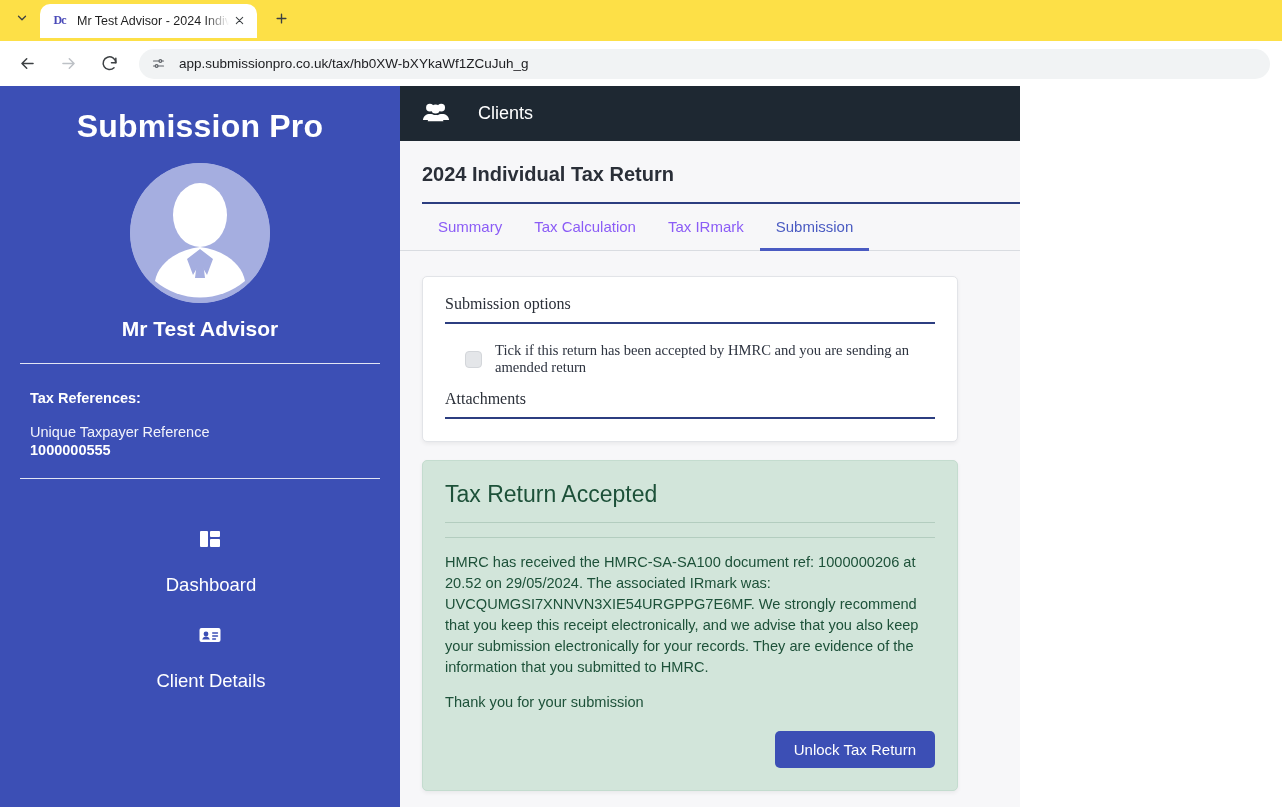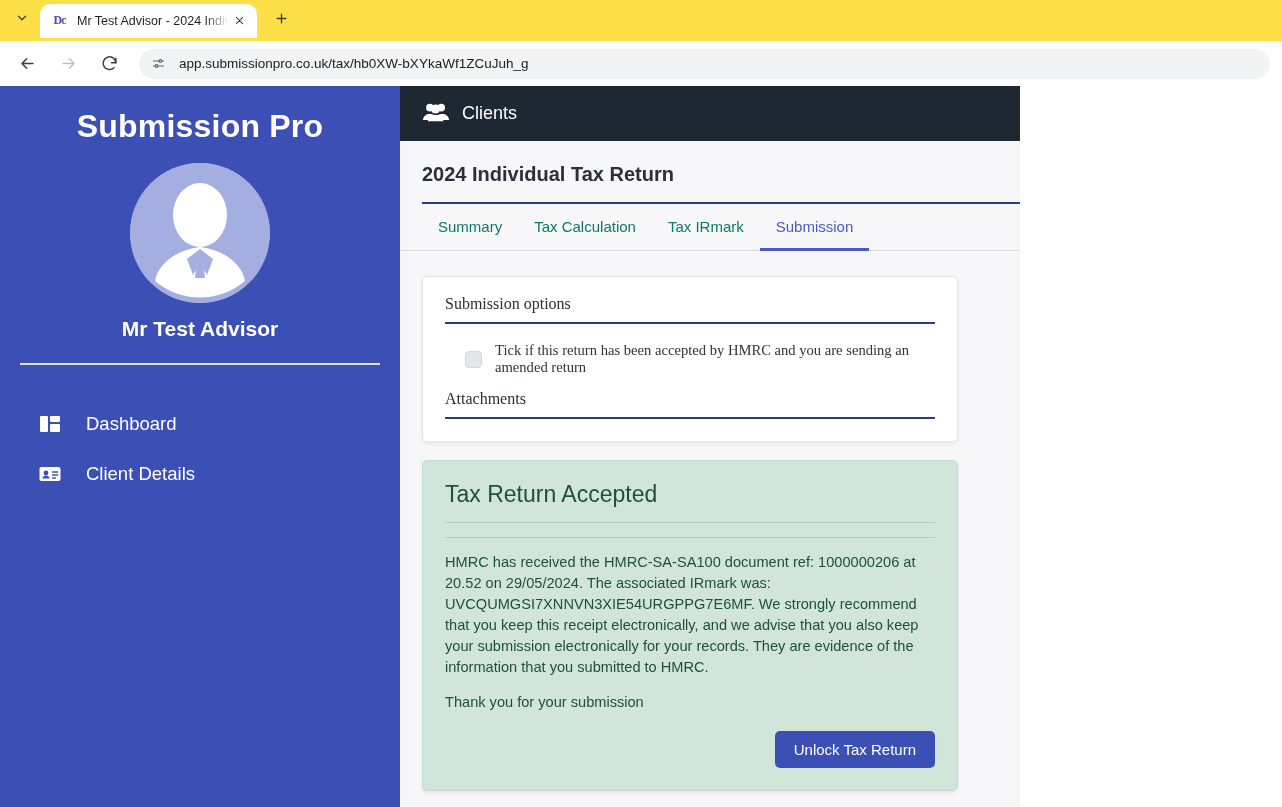--- a/index.html
+++ b/index.html
@@ -191,20 +191,21 @@
   }
   #sidebar-nav {
     padding-top: 34px;
   }
   .sidebar-item {
     display: flex;
     align-items: center;
     padding: 13px 16px 13px 38px;
     cursor: pointer;
     gap: 22px;
+    flex-direction: column;
   }
   .sidebar-item .icon { width: 26px; height: 24px; flex: 0 0 26px; display:flex; align-items:center; }
   .sidebar-item .label {
     font-size: 18.5px;
     color: #ffffff;
   }
 
   
   #main {
     flex: 1 1 auto;
@@ -213,21 +214,21 @@
     background: #f7f7f9;
     overflow: hidden;
   }
   #app-header {
     height: 55px;
     flex: 0 0 55px;
     background: #1e2832;
     display: flex;
     align-items: center;
     padding-left: 22px;
-    gap: 12px;
+    gap: 28px;
   }
   #app-header .title {
     color: #ffffff;
     font-size: 18px;
   }
   #content-scroll {
     flex: 1 1 auto;
     padding: 0;
     overflow: hidden;
   }
@@ -245,21 +246,21 @@
   }
   #tabs {
     display: flex;
     align-items: flex-end;
     padding-left: 22px;
     border-bottom: 1px solid #d9dce1;
     background: #f7f7f9;
   }
   .tab-item {
     font-size: 15px;
-    color: #0f766e;
+    color: #8b5cf6;
     padding: 14px 16px 13px 16px;
     cursor: pointer;
     border-bottom: 3px solid transparent;
     margin-bottom: -1px;
     white-space: nowrap;
   }
   .tab-item.active {
     color: #4a5bc2;
     border-bottom-color: #4a5bc2;
   }
@@ -426,20 +427,25 @@
           <path d="M70 86 L57 96 L63 112 L70 100 L77 112 L83 96 Z" fill="#a5aee0"></path>
           <path d="M67 99 h6 l2 16 h-10 z" fill="#a5aee0"></path>
         </svg>
       </div>
     </div>
 
     <div id="user-name">Mr Test Advisor</div>
 
     <div class="sidebar-divider"></div>
 
+    <div id="tax-refs">
+      <div id="tax-refs-title">Tax References:</div>
+      <div class="ref-label">Unique Taxpayer Reference</div>
+      <div class="ref-value">1000000555</div>
+    </div>
 
     <div class="sidebar-divider"></div>
 
     <nav id="sidebar-nav">
 
       <div class="sidebar-item">
         <span class="icon">
           <svg width="24" height="24" viewBox="0 0 24 24">
             <rect x="2" y="4" width="8" height="16" rx="1" fill="#ffffff"></rect>
             <rect x="12" y="4" width="10" height="6" rx="1" fill="#ffffff"></rect>

